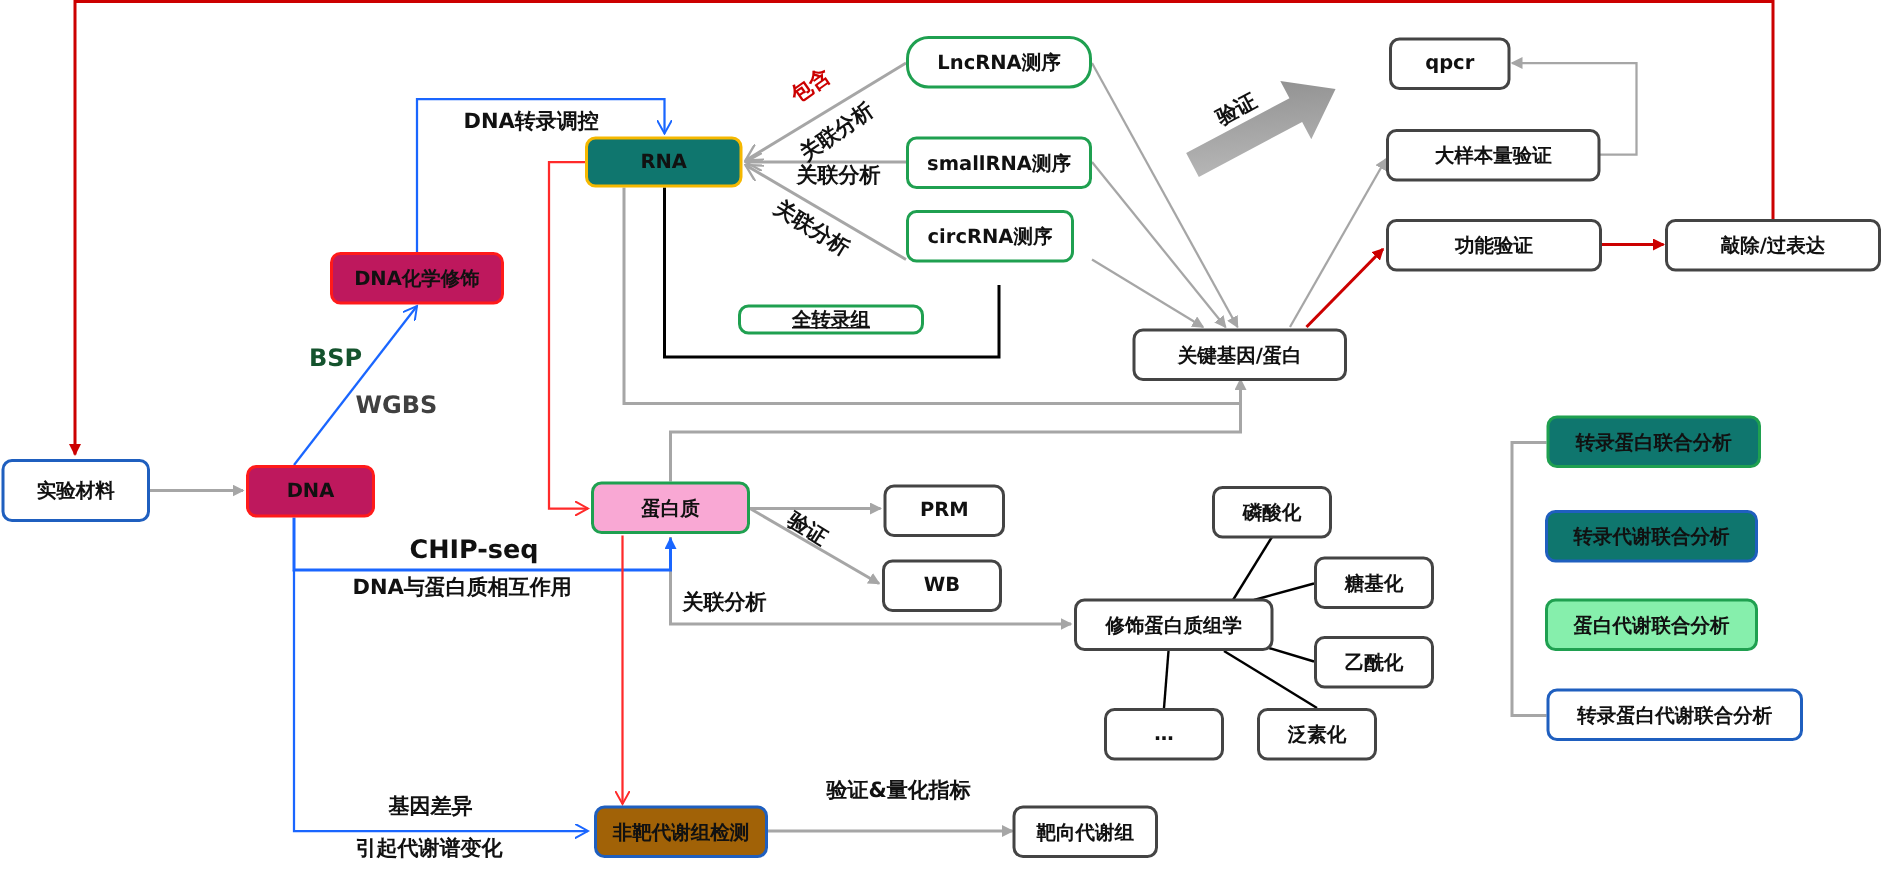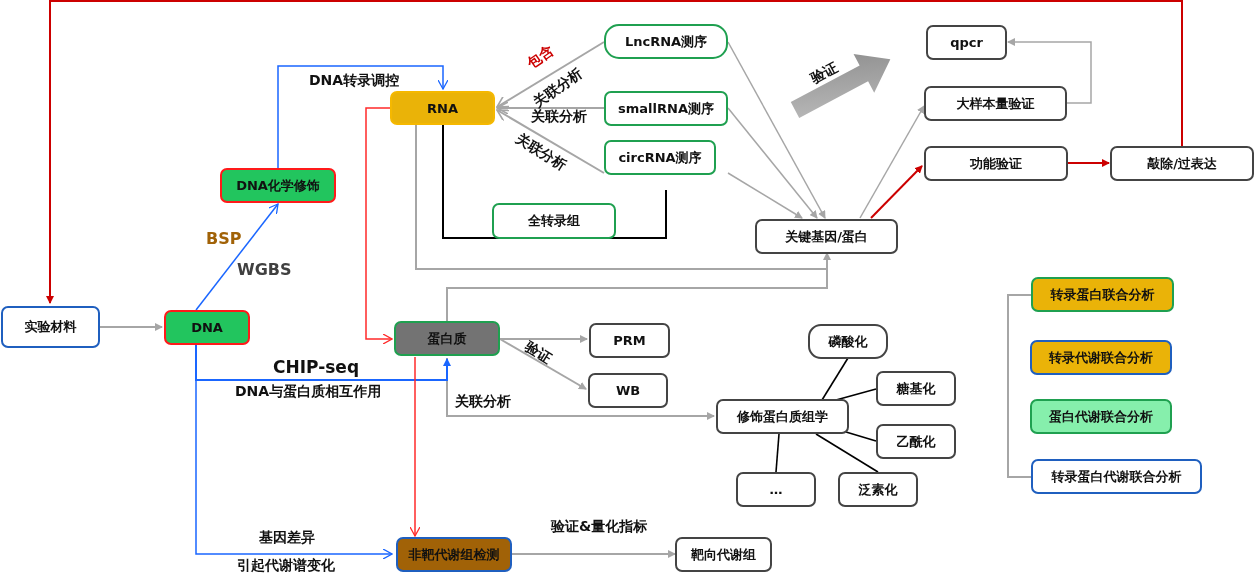--- a/index.html
+++ b/index.html
@@ -3,27 +3,27 @@
 <meta charset="utf-8">
 <style>
   html, body { margin:0; padding:0; background:#ffffff; }
   body { width:1255px; height:581px; position:relative; overflow:hidden;
          font-family:"DejaVu Sans", "Liberation Sans", sans-serif; }
   #lines { position:absolute; left:0; top:0; width:1255px; height:581px; }
   .node { position:absolute; box-sizing:border-box; border-radius:7px; border:2px solid #404040;
           background:#fff; display:flex; align-items:center; justify-content:center;
           font-size:13px; font-weight:bold; color:#111; white-space:nowrap; }
   .lbl { position:absolute; font-weight:bold; color:#111; white-space:nowrap; }
-  .gray-fill { background:#22c55e; }
+  .gray-fill { background:#be185d; }
   .red-border { border-color:#ff1a1a; }
   .blue-border { border-color:#1f5fbf; }
   .green-border { border-color:#1fa050; }
-  .yellow-fill { background:#eab308; }
+  .yellow-fill { background:#0f766e; }
   .gold-border { border-color:#f5b800; }
-  .mint-fill { background:#737373; }
+  .mint-fill { background:#f9a8d4; }
   .sky-fill { background:#a16207; }
   .lightblue-fill { background:#86efac; }
   .dark-border { border-color:#444; }
 </style>
 </head>
 <body>
 
 <svg id="lines" xmlns="http://www.w3.org/2000/svg">
   <defs>
     <marker id="aGray" markerWidth="8" markerHeight="8" refX="7" refY="4" orient="auto" markerUnits="userSpaceOnUse">
@@ -123,21 +123,21 @@
 
 <div class="node green-border" style="left:604px;top:24px;width:124px;height:35px;border-radius:15px;">
     <span>LncRNA测序</span>
   </div>
 <div class="node green-border" style="left:604px;top:91px;width:124px;height:35px;">
     <span>smallRNA测序</span>
   </div>
 <div class="node green-border" style="left:604px;top:140px;width:112px;height:35px;">
     <span>circRNA测序</span>
   </div>
-<div class="node green-border" style="left:492px;top:203px;width:124px;height:36px;">
+<div class="node green-border" style="left:492px;top:203px;width:124px;height:20px;text-decoration:underline;">
     <span>全转录组</span>
   </div>
 
 <div class="node dark-border" style="left:755px;top:219px;width:143px;height:35px;">
     <span>关键基因/蛋白</span>
   </div>
 <div class="node dark-border" style="left:926px;top:25px;width:81px;height:35px;">
     <span>qpcr</span>
   </div>
 <div class="node dark-border" style="left:924px;top:86px;width:143px;height:35px;">
@@ -156,21 +156,21 @@
 <div class="node dark-border" style="left:589px;top:323px;width:81px;height:35px;">
     <span>PRM</span>
   </div>
 <div class="node dark-border" style="left:588px;top:373px;width:80px;height:35px;">
     <span>WB</span>
   </div>
 
 <div class="node dark-border" style="left:716px;top:399px;width:133px;height:35px;">
     <span>修饰蛋白质组学</span>
   </div>
-<div class="node dark-border" style="left:808px;top:324px;width:80px;height:35px;border-radius:13px;">
+<div class="node dark-border" style="left:808px;top:324px;width:80px;height:35px;">
     <span>磷酸化</span>
   </div>
 <div class="node dark-border" style="left:876px;top:371px;width:80px;height:35px;">
     <span>糖基化</span>
   </div>
 <div class="node dark-border" style="left:876px;top:424px;width:80px;height:35px;justify-content:center;">
     <span>乙酰化</span>
   </div>
 <div class="node dark-border" style="left:838px;top:472px;width:80px;height:35px;">
     <span>泛素化</span>
@@ -198,21 +198,21 @@
 <div class="node blue-border" style="left:1031px;top:459px;width:171px;height:35px;">
     <span>转录蛋白代谢联合分析</span>
   </div>
 
 <div class="lbl" style="left:309px;top:44px;font-size:14px;margin-top:28px;">DNA转录调控</div>
 <div class="lbl" style="left:524px;top:58px;font-size:14px;color:#cc0000;transform:rotate(-35deg);transform-origin:left top;">包含</div>
 <div class="lbl" style="left:530px;top:97px;font-size:14px;transform:rotate(-35deg);transform-origin:left top;">关联分析</div>
 <div class="lbl" style="left:531px;top:108px;font-size:14px;">关联分析</div>
 <div class="lbl" style="left:522px;top:130px;font-size:14px;transform:rotate(32deg);transform-origin:left top;">关联分析</div>
 <div class="lbl" style="left:808px;top:72px;font-size:14px;transform:rotate(-28deg);transform-origin:left top;">验证</div>
-<div class="lbl" style="left:206px;top:229px;font-size:16px;color:#a16207;">BSP</div>
+<div class="lbl" style="left:206px;top:229px;font-size:16px;color:#14532d;">BSP</div>
 <div class="lbl" style="left:237px;top:260px;font-size:16px;color:#404040;">WGBS</div>
 <div class="lbl" style="left:273px;top:357px;font-size:17px;">CHIP-seq</div>
 <div class="lbl" style="left:235px;top:383px;font-size:14px;">DNA与蛋白质相互作用</div>
 <div class="lbl" style="left:531px;top:338px;font-size:14px;transform:rotate(32deg);transform-origin:left top;">验证</div>
 <div class="lbl" style="left:455px;top:393px;font-size:14px;">关联分析</div>
 <div class="lbl" style="left:259px;top:529px;font-size:14px;">基因差异</div>
 <div class="lbl" style="left:237px;top:557px;font-size:14px;">引起代谢谱变化</div>
 <div class="lbl" style="left:551px;top:518px;font-size:14px;">验证&amp;量化指标</div>
 
 </body></html>

